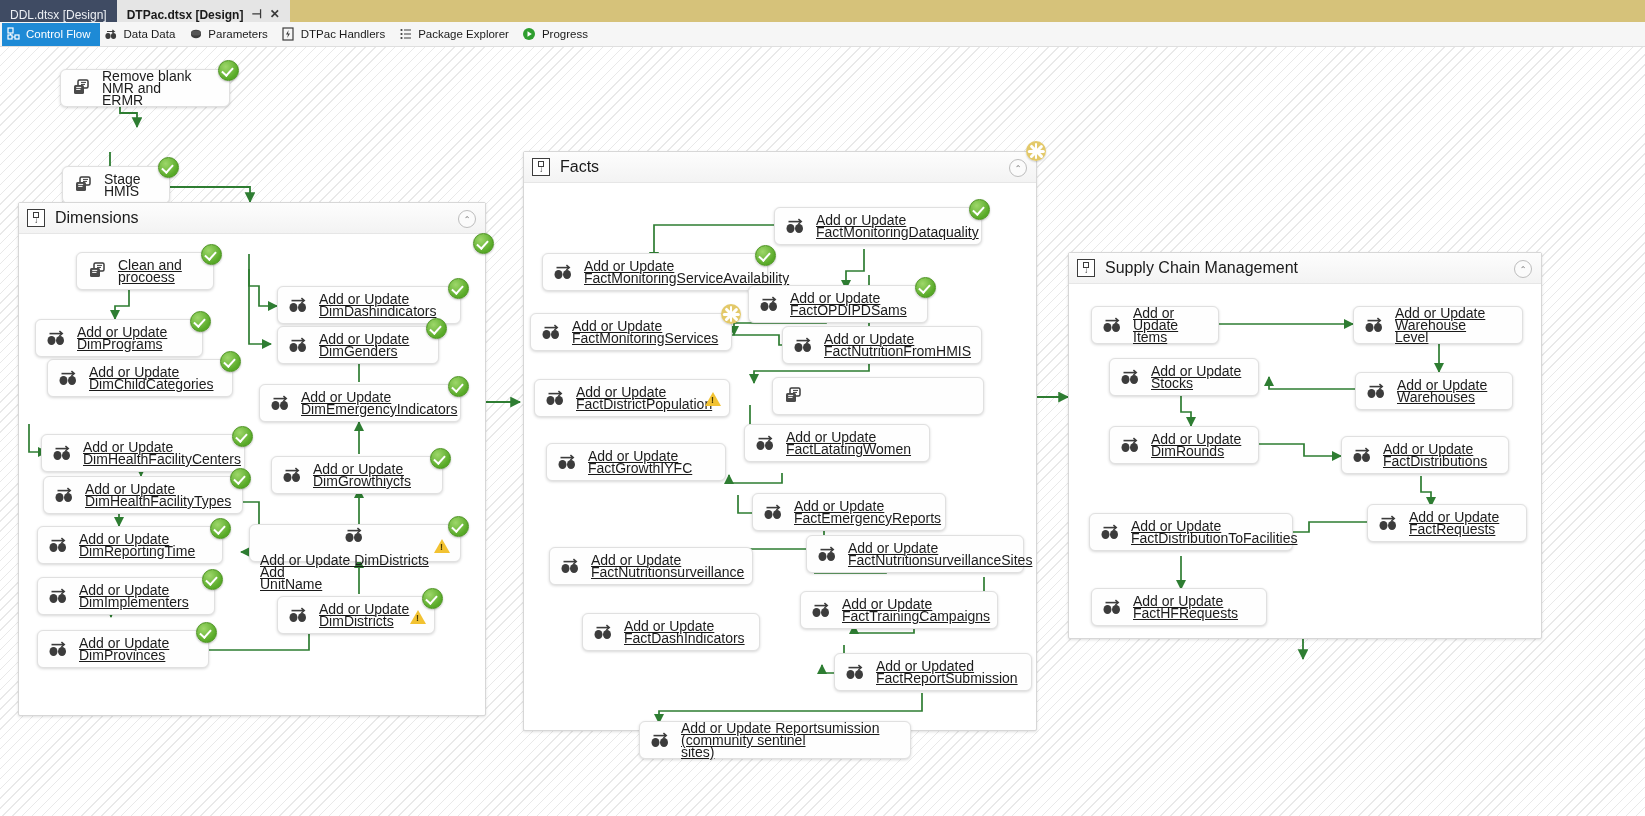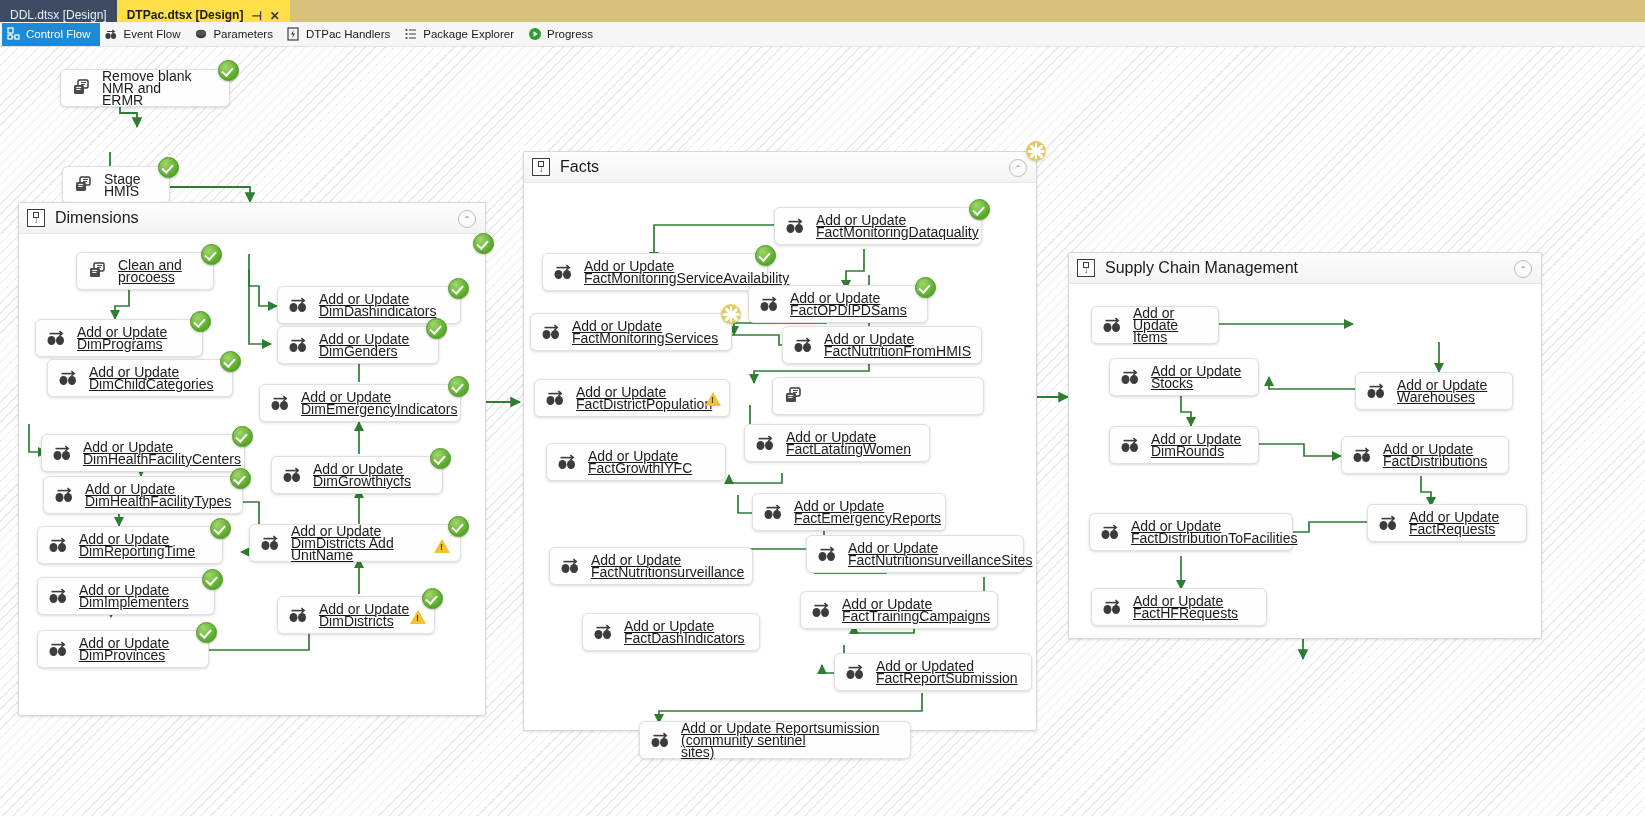--- a/index.html
+++ b/index.html
@@ -8,25 +8,25 @@
     font-family:"Liberation Sans", sans-serif;
     font-size:11px;color:#1a1a1a;
     background:#ffffff;
   }
   
   #tabstrip{
     height:22px;background:#3f4b63;display:flex;align-items:stretch;
     position:relative;
   }
   .tab{
-    display:flex;align-items:flex-end;padding:0 10px;font-size:12px;
+    display:flex;align-items:flex-start;padding:8px 10px;font-size:12px;
     color:#ffffff;white-space:nowrap;
   }
   .tab.inactive{background:#3f4b63;color:#eceff4;}
-  .tab.active{background:#fde047;color:#1a1a1a;font-weight:bold;}
+  .tab.active{background:#e5e5e5;color:#1a1a1a;font-weight:bold;}
   .tab .pin,.tab .close{margin-left:8px;font-size:12px;line-height:1;color:#3a3a3a;}
   #tabstrip .filler{flex:1;background:#d6c27a;}
   
   #designer-tabs{
     height:24px;background:#f6f6f6;border-bottom:1px solid #dfdfdf;
     display:flex;align-items:center;padding-left:2px;
   }
   .dtab{
     display:flex;align-items:center;gap:5px;padding:2px 9px 2px 4px;
     font-size:11.5px;color:#1a1a1a;white-space:nowrap;height:19px;
@@ -140,21 +140,21 @@
     <span>Control Flow</span>
   </div>
   <div class="dtab">
     <span class="glyph">
       <svg width="14" height="14" viewBox="0 0 14 14">
           <ellipse cx="4" cy="9" rx="2.6" ry="3" fill="#3c3c3c"></ellipse>
           <ellipse cx="9.5" cy="9" rx="2.6" ry="3" fill="#3c3c3c"></ellipse>
           <path d="M3 4.5h7l-1.6-1.6M10 4.5l-1.6 1.6" stroke="#3c3c3c" stroke-width="1.2" fill="none"></path>
         </svg>
     </span>
-    <span>Event Flow</span>
+    <span>Data Data</span>
   </div>
   <div class="dtab">
     <span class="glyph">
       <svg width="14" height="14" viewBox="0 0 14 14">
           <path d="M2 6c0-2 2.4-3.2 5-3.2S12 4 12 6v2c0 2-2.4 3.2-5 3.2S2 10 2 8z" fill="#3c3c3c"></path>
           <ellipse cx="7" cy="6" rx="5" ry="2.6" fill="#555"></ellipse>
         </svg>
     </span>
     <span>Parameters</span>
   </div>
@@ -424,21 +424,21 @@
               <ellipse cx="14" cy="11.5" rx="4" ry="4.5" fill="#3c3c3c"></ellipse>
               <path d="M3.5 4.6h12.4" stroke="#3c3c3c" stroke-width="1.6"></path>
               <path d="M13.4 2.2l2.8 2.4-2.8 2.4" stroke="#3c3c3c" stroke-width="1.6" fill="none"></path>
             </svg>
         </span>
         <span class="label">Add or Update
 DimGrowthiycfs</span>
         <span class="badge ok" style="right:-9px;top:-9px;"></span>
       </div>
 
-      <div class="task" style="left:230px;top:290px;width:212px;height:38px;">
+      <div class="task" style="left:230px;top:290px;width:212px;height:38px;flex-direction:column;">
         <span class="ticon">
           <svg width="22" height="18" viewBox="0 0 22 18">
               <ellipse cx="5.5" cy="11.5" rx="4" ry="4.5" fill="#3c3c3c"></ellipse>
               <ellipse cx="14" cy="11.5" rx="4" ry="4.5" fill="#3c3c3c"></ellipse>
               <path d="M3.5 4.6h12.4" stroke="#3c3c3c" stroke-width="1.6"></path>
               <path d="M13.4 2.2l2.8 2.4-2.8 2.4" stroke="#3c3c3c" stroke-width="1.6" fill="none"></path>
             </svg>
         </span>
         <span class="label">Add or Update DimDistricts Add
 UnitName</span>
@@ -741,20 +741,32 @@
               <ellipse cx="5.5" cy="11.5" rx="4" ry="4.5" fill="#3c3c3c"></ellipse>
               <ellipse cx="14" cy="11.5" rx="4" ry="4.5" fill="#3c3c3c"></ellipse>
               <path d="M3.5 4.6h12.4" stroke="#3c3c3c" stroke-width="1.6"></path>
               <path d="M13.4 2.2l2.8 2.4-2.8 2.4" stroke="#3c3c3c" stroke-width="1.6" fill="none"></path>
             </svg>
         </span>
         <span class="label">Add or Update
 Items</span>
       </div>
 
+      <div class="task" style="left:284px;top:22px;width:170px;height:38px;">
+        <span class="ticon">
+          <svg width="22" height="18" viewBox="0 0 22 18">
+              <ellipse cx="5.5" cy="11.5" rx="4" ry="4.5" fill="#3c3c3c"></ellipse>
+              <ellipse cx="14" cy="11.5" rx="4" ry="4.5" fill="#3c3c3c"></ellipse>
+              <path d="M3.5 4.6h12.4" stroke="#3c3c3c" stroke-width="1.6"></path>
+              <path d="M13.4 2.2l2.8 2.4-2.8 2.4" stroke="#3c3c3c" stroke-width="1.6" fill="none"></path>
+            </svg>
+        </span>
+        <span class="label">Add or Update Warehouse
+Level</span>
+      </div>
 
       <div class="task" style="left:40px;top:74px;width:150px;height:38px;">
         <span class="ticon">
           <svg width="22" height="18" viewBox="0 0 22 18">
               <ellipse cx="5.5" cy="11.5" rx="4" ry="4.5" fill="#3c3c3c"></ellipse>
               <ellipse cx="14" cy="11.5" rx="4" ry="4.5" fill="#3c3c3c"></ellipse>
               <path d="M3.5 4.6h12.4" stroke="#3c3c3c" stroke-width="1.6"></path>
               <path d="M13.4 2.2l2.8 2.4-2.8 2.4" stroke="#3c3c3c" stroke-width="1.6" fill="none"></path>
             </svg>
         </span>

